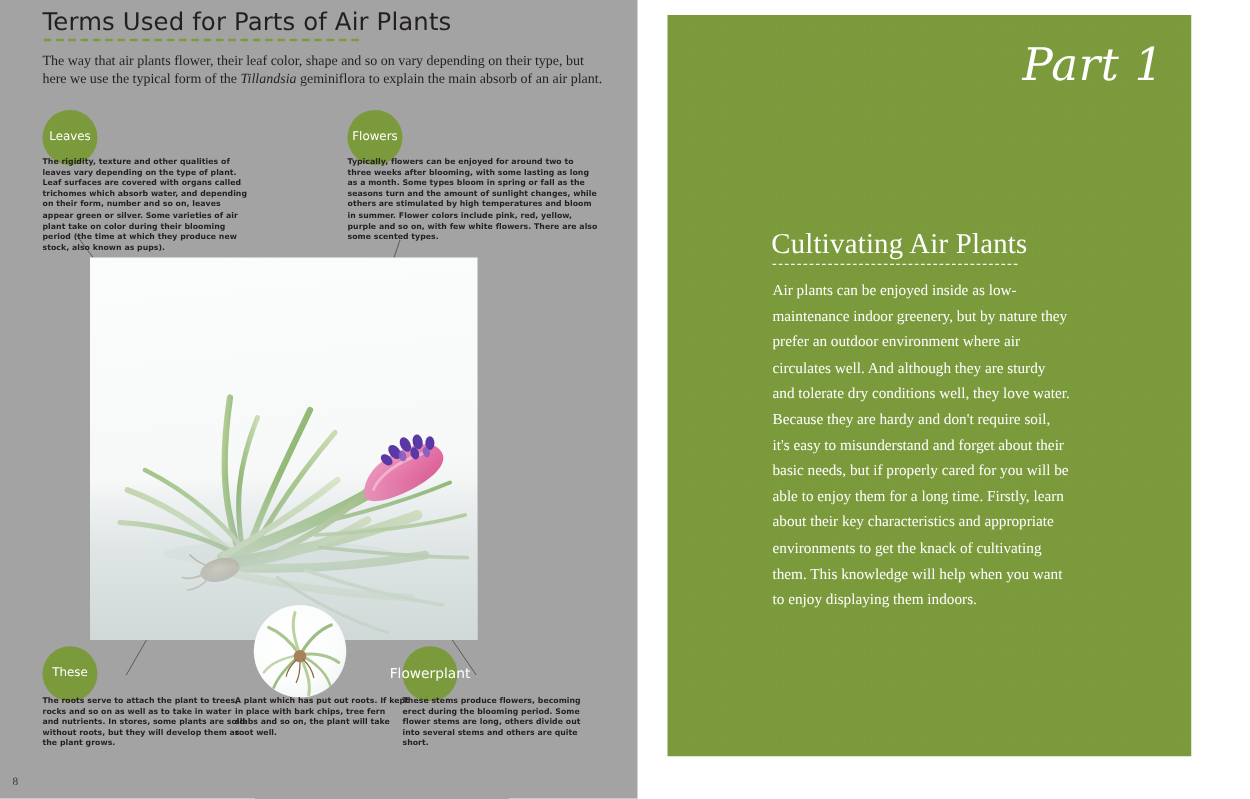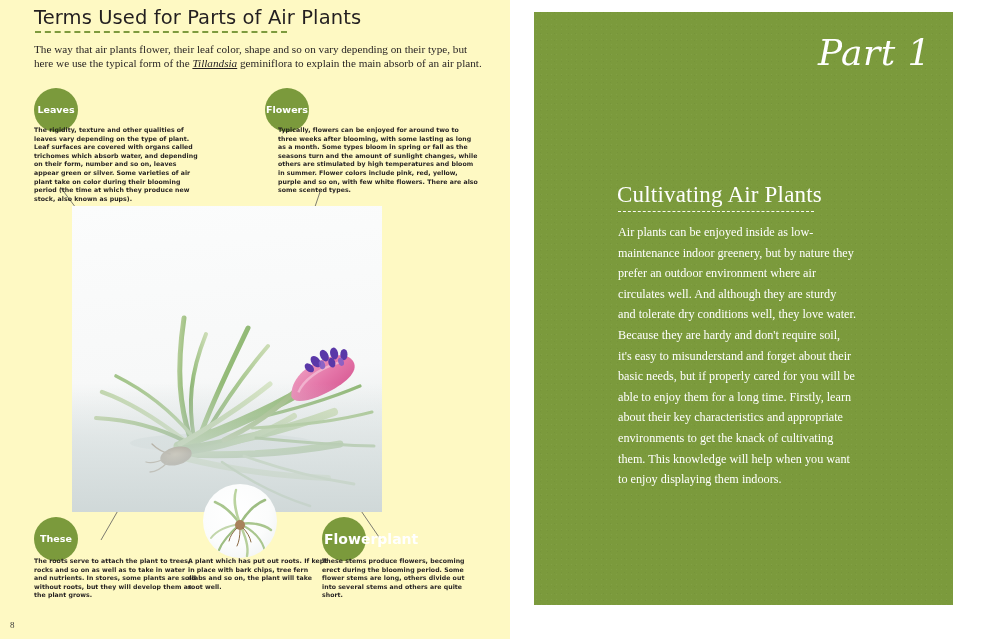--- a/index.html
+++ b/index.html
@@ -14,21 +14,21 @@
     overflow: hidden;
     font-family: "Liberation Sans", sans-serif;
     -webkit-font-smoothing: antialiased;
   }
 
   
   #left-page {
     position: absolute;
     left: 0; top: 0;
     width: 510px; height: 639px;
-    background: #fef9c3;
+    background: #a3a3a3;
   }
 
   #page-heading {
     position: absolute;
     left: 34px; top: 6px;
     width: 440px;
     font-family: "DejaVu Sans", sans-serif;
     font-size: 19.5px;
     font-weight: 400;
     color: #231f20;
@@ -44,56 +44,56 @@
 
   #intro-paragraph {
     position: absolute;
     left: 34px; top: 42px;
     width: 448px;
     font-family: "Liberation Serif", serif;
     font-size: 11.2px;
     line-height: 14.4px;
     color: #231f20;
   }
-  #intro-paragraph .ital { font-style: italic; text-decoration: underline; }
+  #intro-paragraph .ital { font-style: italic; }
 
   
   .badge {
     position: absolute;
     width: 44px; height: 44px;
     border-radius: 50%;
     background: #7b9a3c;
     color: #ffffff;
     display: flex;
     align-items: center;
     justify-content: center;
     text-align: center;
     font-family: "DejaVu Sans", sans-serif;
     font-size: 9.5px;
     line-height: 10.5px;
-    font-weight: 700;
+    font-weight: 400;
     box-sizing: border-box;
     padding: 2px;
   }
-  .badge.two-line { font-size: 14px; line-height: 10px; justify-content: space-between; }
+  .badge.two-line { font-size: 11px; line-height: 10px; }
 
   .blurb {
     position: absolute;
     font-family: "DejaVu Sans", sans-serif;
     font-size: 6.2px;
     line-height: 8.6px;
     font-weight: bold;
     color: #231f20;
     letter-spacing: 0.05px;
   }
 
   #badge-leaves { left: 34px; top: 88px; }
   #blurb-leaves { left: 34px; top: 126px; width: 165px; }
 
-  #badge-flowers { left: 265px; top: 88px; }
+  #badge-flowers { left: 278px; top: 88px; }
   #blurb-flowers { left: 278px; top: 126px; width: 200px; }
 
   #badge-roots { left: 34px; top: 517px; }
   #blurb-roots  { left: 34px; top: 557px; width: 165px; }
 
   #blurb-inset  { left: 188px; top: 557px; width: 140px; }
 
   #badge-stems  { left: 322px; top: 517px; }
   #blurb-stems  { left: 322px; top: 557px; width: 156px; }
 

